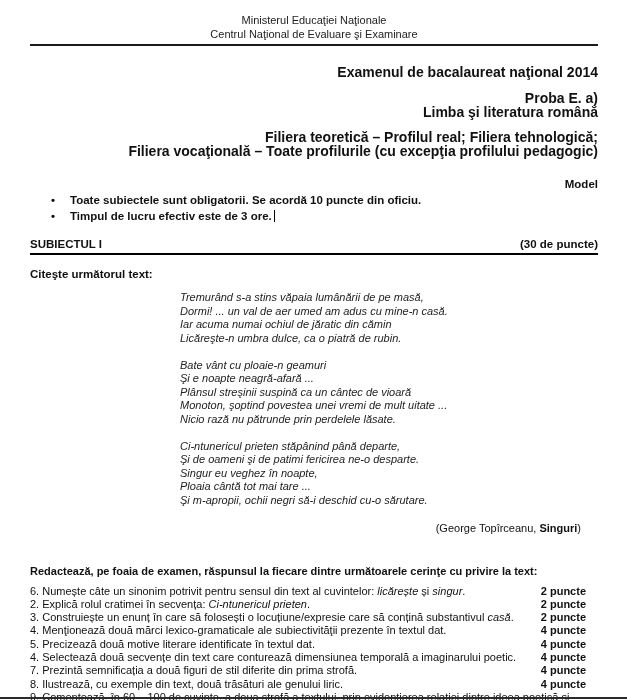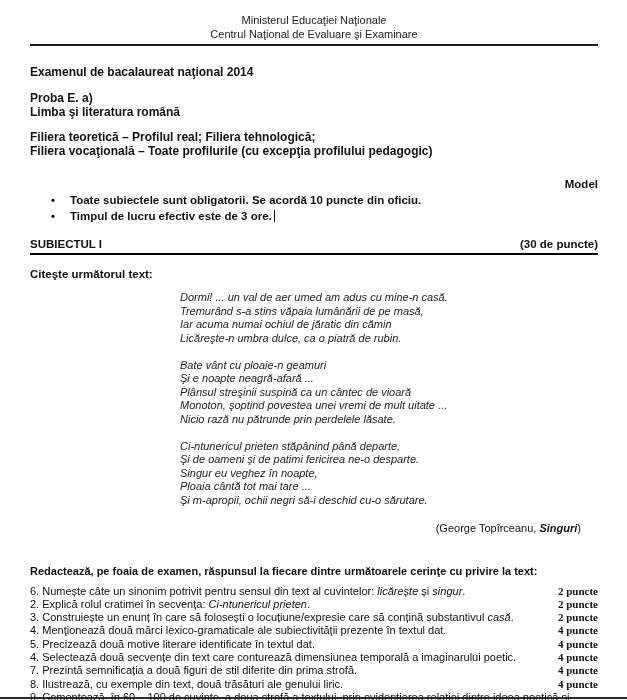--- a/index.html
+++ b/index.html
@@ -9,47 +9,47 @@
     color: #111;
     position: relative;
     overflow: hidden;
   }
   .page { padding: 13px 29px 0 30px; font-size: 11px; line-height: 14px; }
 
   .doc-header { text-align: center; font-size: 11px; line-height: 14px; color: #222; }
   .header-rule { margin-top: 3px; border-top: 2px solid #1a1a1a; height: 0; }
 
   .t-bold { font-weight: bold; }
-  .title-block { text-align: left; font-size: 12px; line-height: 14px; }
+  .title-block { text-align: right; font-size: 14px; line-height: 14px; }
   .exam-title { margin-top: 19px; }
   .proba-block { margin-top: 12px; }
   .filiera-block { margin-top: 11px; }
 
   .model { margin-top: 19px; text-align: right; font-weight: bold; font-size: 11.5px; }
 
   .instructions { list-style: none; margin: 1px 0 0 0; padding: 0; font-weight: bold; font-size: 11.5px; line-height: 16px; }
   .instructions li { position: relative; padding-left: 40px; }
   .bullet { position: absolute; left: 21px; top: 0; }
   .bullet::before { content: "\2022"; }
   .caret { display: inline-block; width: 1px; height: 12px; background: #000; vertical-align: -2px; margin-left: 2px; }
 
   .subiect-row { margin-top: 13px; display: flex; justify-content: space-between; font-weight: bold; font-size: 11.5px; border-bottom: 2px solid #000; padding-bottom: 2px; }
 
   .read-prompt { margin-top: 12px; font-size: 11.5px; }
 
   .poem { margin-top: 10px; margin-left: 150px; font-style: italic; font-size: 11px; line-height: 13.5px; color: #222; }
   .poem .stanza { margin-bottom: 13.5px; }
   .attribution { margin-top: 1px; margin-right: 17px; text-align: right; font-style: normal; font-size: 11px; }
-  .attribution .bi { font-weight: bold; font-style: italic; }
+  .attribution .bi { font-weight: bold; }
 
   .task-intro { margin-top: 29px; font-size: 11px; }
 
   .reqs { margin-top: 7px; font-size: 11px; line-height: 13.3px; }
   .req { position: relative; }
-  .req-points { position: absolute; right: 0; bottom: 0; font-weight: bold; white-space: nowrap; font-family: Liberation Serif, serif; }
+  .req-points { position: absolute; right: 12px; bottom: 0; font-weight: bold; white-space: nowrap; }
 
   .footer-rule { position: absolute; left: 0; right: 0; bottom: 1px; border-top: 2px solid #2a2a2a; height: 0; }
 </style>
 </head>
 <body>
 
 <div class="page">
 
   <div class="doc-header">
     <div>Ministerul Educaţiei Naţionale</div>
@@ -84,22 +84,22 @@
 
   <div class="subiect-row">
     <span>SUBIECTUL I</span>
     <span>(30 de puncte)</span>
   </div>
 
   <div class="read-prompt t-bold">Citeşte următorul text:</div>
 
   <div class="poem">
     <div class="stanza">
+      <div>Tremurând s-a stins văpaia lumânării de pe masă,</div>
       <div>Dormi! ... un val de aer umed am adus cu mine-n casă.</div>
-      <div>Tremurând s-a stins văpaia lumânării de pe masă,</div>
       <div>Iar acuma numai ochiul de jăratic din cămin</div>
       <div>Licăreşte-n umbra dulce, ca o piatră de rubin.</div>
     </div>
     <div class="stanza">
       <div>Bate vânt cu ploaie-n geamuri</div>
       <div>Şi e noapte neagră-afară ...</div>
       <div>Plânsul streşinii suspină ca un cântec de vioară</div>
       <div>Monoton, şoptind povestea unei vremi de mult uitate ...</div>
       <div>Nicio rază nu pătrunde prin perdelele lăsate.</div>
     </div>

